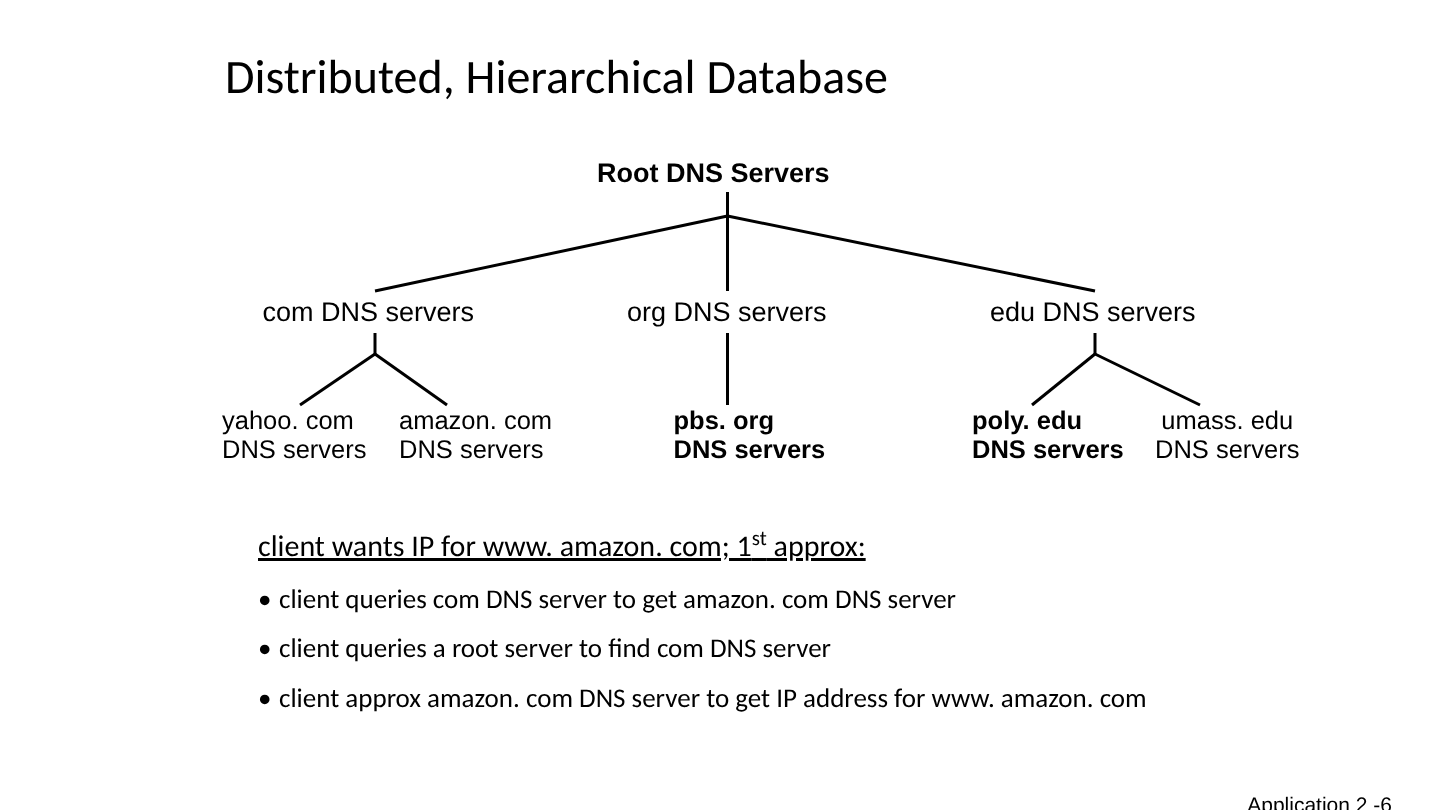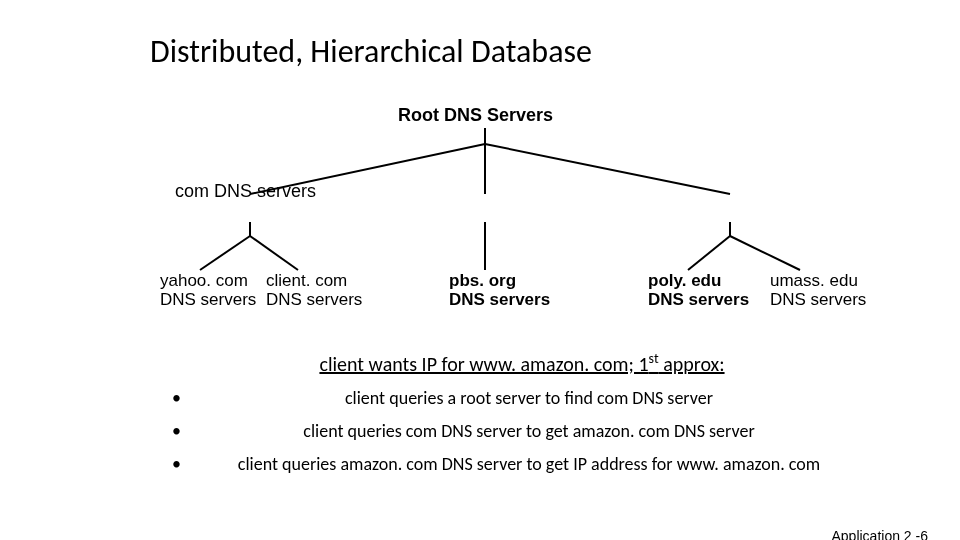--- a/index.html
+++ b/index.html
@@ -49,21 +49,20 @@
     text-align: left;
     line-height: 1.1;
   }
   .body-text {
     position: absolute;
     left: 172px;
     top: 325px;
     width: 700px;
     font-size: 20px;
     line-height: 1.4;
-    text-align: center;
   }
   .body-text .heading {
     text-decoration: underline;
     margin-bottom: 8px;
   }
   .body-text ul {
     list-style: none;
     padding: 0;
     margin: 0;
   }
@@ -110,49 +109,51 @@
     <line x1="485" y1="198" x2="485" y2="212" stroke="#000" stroke-width="2"></line>
     <line x1="485" y1="212" x2="485" y2="246" stroke="#000" stroke-width="2"></line>
 
     <line x1="730" y1="198" x2="730" y2="212" stroke="#000" stroke-width="2"></line>
     <line x1="730" y1="212" x2="688" y2="246" stroke="#000" stroke-width="2"></line>
     <line x1="730" y1="212" x2="800" y2="246" stroke="#000" stroke-width="2"></line>
   </svg>
 
   <div class="node-label bold" style="left:398px; top:82px;">Root DNS Servers</div>
 
-  <div class="node-label" style="left:175px; top:158px;">com DNS servers</div>
+  <div class="node-label" style="left:175px; top:175px;">com DNS servers</div>
+  <div class="node-label" style="left:418px; top:175px;">org DNS servers</div>
+  <div class="node-label" style="left:660px; top:175px;">edu DNS servers</div>
 
-  <div class="leaf-label" style="left:160px; top:248px;">
+  <div class="leaf-label" style="left:148px; top:248px;">
     <span>yahoo. com</span><br>
     <span>DNS servers</span>
   </div>
   <div class="leaf-label" style="left:266px; top:248px;">
-    <span>client. com</span><br>
+    <span>amazon. com</span><br>
     <span>DNS servers</span>
   </div>
   <div class="leaf-label" style="left:449px; top:248px;font-weight:bold;">
     <span>pbs. org</span><br>
     <span>DNS servers</span>
   </div>
   <div class="leaf-label" style="left:648px; top:248px;font-weight:bold;">
     <span>poly. edu</span><br>
     <span>DNS servers</span>
   </div>
-  <div class="leaf-label" style="left:770px; top:248px;">
+  <div class="leaf-label" style="left:770px; top:248px;text-align:center;">
     <span>umass. edu</span><br>
     <span>DNS servers</span>
   </div>
 
   <div class="body-text">
     <div class="heading">
       <span>client wants IP for www. amazon. com; 1</span><sup>st</sup><span> approx:</span>
     </div>
     <ul>
+      <li>client queries com DNS server to get amazon. com DNS server</li>
       <li>client queries a root server to find com DNS server</li>
-      <li>client queries com DNS server to get amazon. com DNS server</li>
-      <li>client queries amazon. com DNS server to get  IP address for www. amazon. com</li>
+      <li>client approx amazon. com DNS server to get  IP address for www. amazon. com</li>
     </ul>
   </div>
 
   <div class="footer">Application  2 -6</div>
 
 </div>
 
 </body></html>

